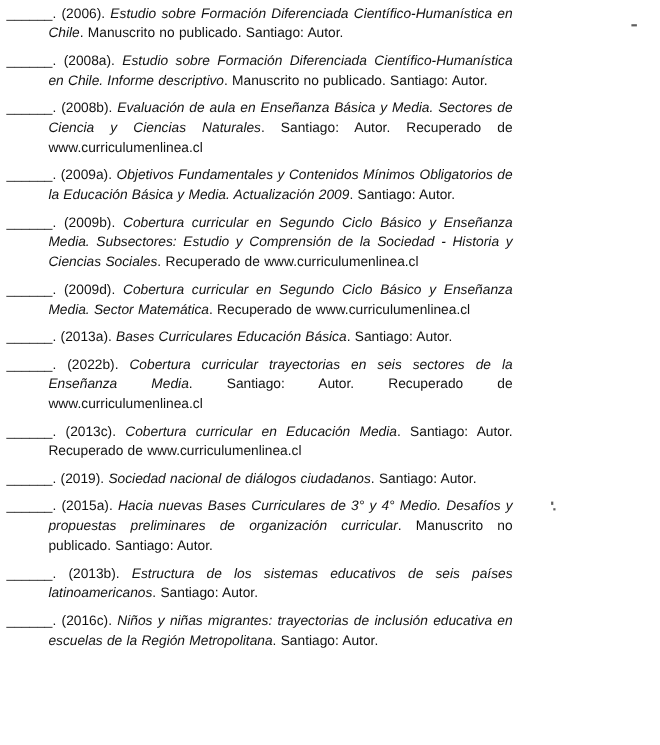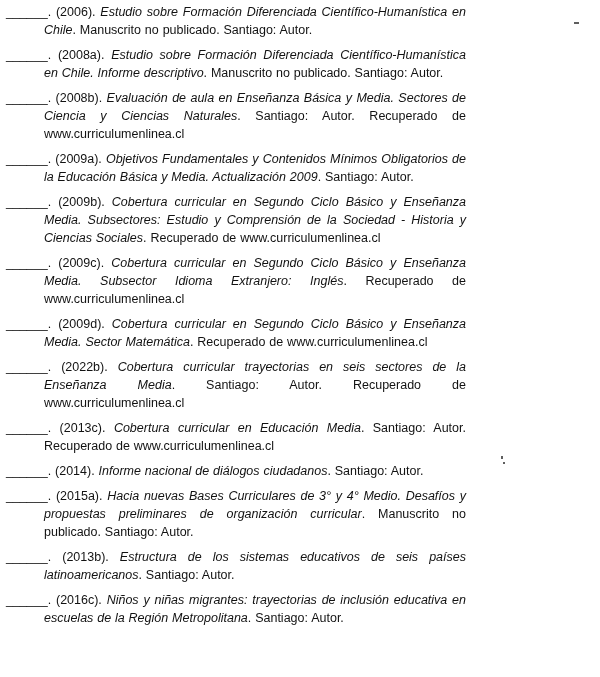--- a/index.html
+++ b/index.html
@@ -54,31 +54,31 @@
   <p class="ref"><span class="blank-prefix">______. (2006). </span><span class="title">Estudio sobre Formación Diferenciada Científico-Humanística en Chile</span><span>. Manuscrito no publicado. Santiago: Autor.</span></p>
 
   <p class="ref"><span class="blank-prefix">______. (2008a). </span><span class="title">Estudio sobre Formación Diferenciada Científico-Humanística en Chile. Informe descriptivo</span><span>. Manuscrito no publicado. Santiago: Autor.</span></p>
 
   <p class="ref"><span class="blank-prefix">______. (2008b). </span><span class="title">Evaluación de aula en Enseñanza Básica y Media. Sectores de Ciencia y Ciencias Naturales</span><span>. Santiago: Autor. Recuperado de www.curriculumenlinea.cl</span></p>
 
   <p class="ref"><span class="blank-prefix">______. (2009a). </span><span class="title">Objetivos Fundamentales y Contenidos Mínimos Obligatorios de la Educación Básica y Media. Actualización 2009</span><span>. Santiago: Autor.</span></p>
 
   <p class="ref"><span class="blank-prefix">______. (2009b). </span><span class="title">Cobertura curricular en Segundo Ciclo Básico y Enseñanza Media. Subsectores: Estudio y Comprensión de la Sociedad - Historia y Ciencias Sociales</span><span>. Recuperado de www.curriculumenlinea.cl</span></p>
 
-  <p class="ref"><span class="blank-prefix">______. (2009c). </span><span class="title">Cobertura curricular en Segundo Ciclo Básico y Enseñanza Media. Subsector Idioma Extranjero: Inglés</span><span>. Recuperado de www.curriculumenlinea.cl</span></p>
 
   <p class="ref"><span class="blank-prefix">______. (2009d). </span><span class="title">Cobertura curricular en Segundo Ciclo Básico y Enseñanza Media. Sector Matemática</span><span>. Recuperado de www.curriculumenlinea.cl</span></p>
 
 
+  <p class="ref"><span class="blank-prefix">______. (2013a). </span><span class="title">Bases Curriculares Educación Básica</span><span>. Santiago: Autor.</span></p>
 
   <p class="ref"><span class="blank-prefix">______. (2022b). </span><span class="title">Cobertura curricular trayectorias en seis sectores de la Enseñanza Media</span><span>. Santiago: Autor. Recuperado de www.curriculumenlinea.cl</span></p>
 
   <p class="ref"><span class="blank-prefix">______. (2013c). </span><span class="title">Cobertura curricular en Educación Media</span><span>. Santiago: Autor. Recuperado de www.curriculumenlinea.cl</span></p>
 
-  <p class="ref"><span class="blank-prefix">______. (2014). </span><span class="title">Informe nacional de diálogos ciudadanos</span><span>. Santiago: Autor.</span></p>
+  <p class="ref"><span class="blank-prefix">______. (2019). </span><span class="title">Sociedad nacional de diálogos ciudadanos</span><span>. Santiago: Autor.</span></p>
 
   <p class="ref"><span class="blank-prefix">______. (2015a). </span><span class="title">Hacia nuevas Bases Curriculares de 3° y 4° Medio. Desafíos y propuestas preliminares de organización curricular</span><span>. Manuscrito no publicado. Santiago: Autor.</span></p>
 
   <p class="ref"><span class="blank-prefix">______. (2013b). </span><span class="title">Estructura de los sistemas educativos de seis países latinoamericanos</span><span>. Santiago: Autor.</span></p>
 
 
 
   <p class="ref"><span class="blank-prefix">______. (2016c). </span><span class="title">Niños y niñas migrantes: trayectorias de inclusión educativa en escuelas de la Región Metropolitana</span><span>. Santiago: Autor.</span></p>
 </div>
 </div>

